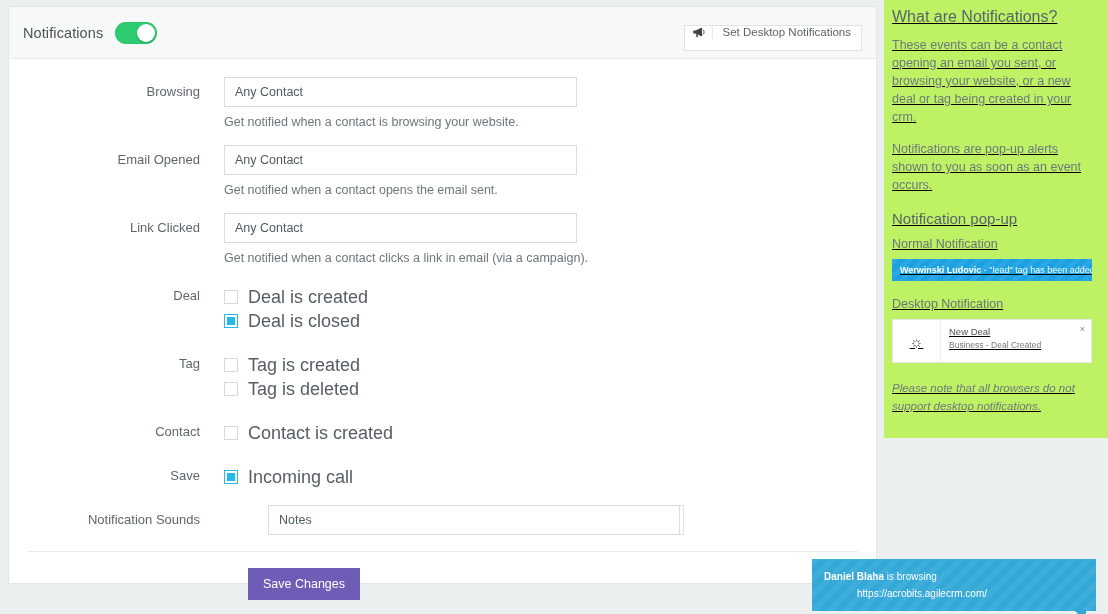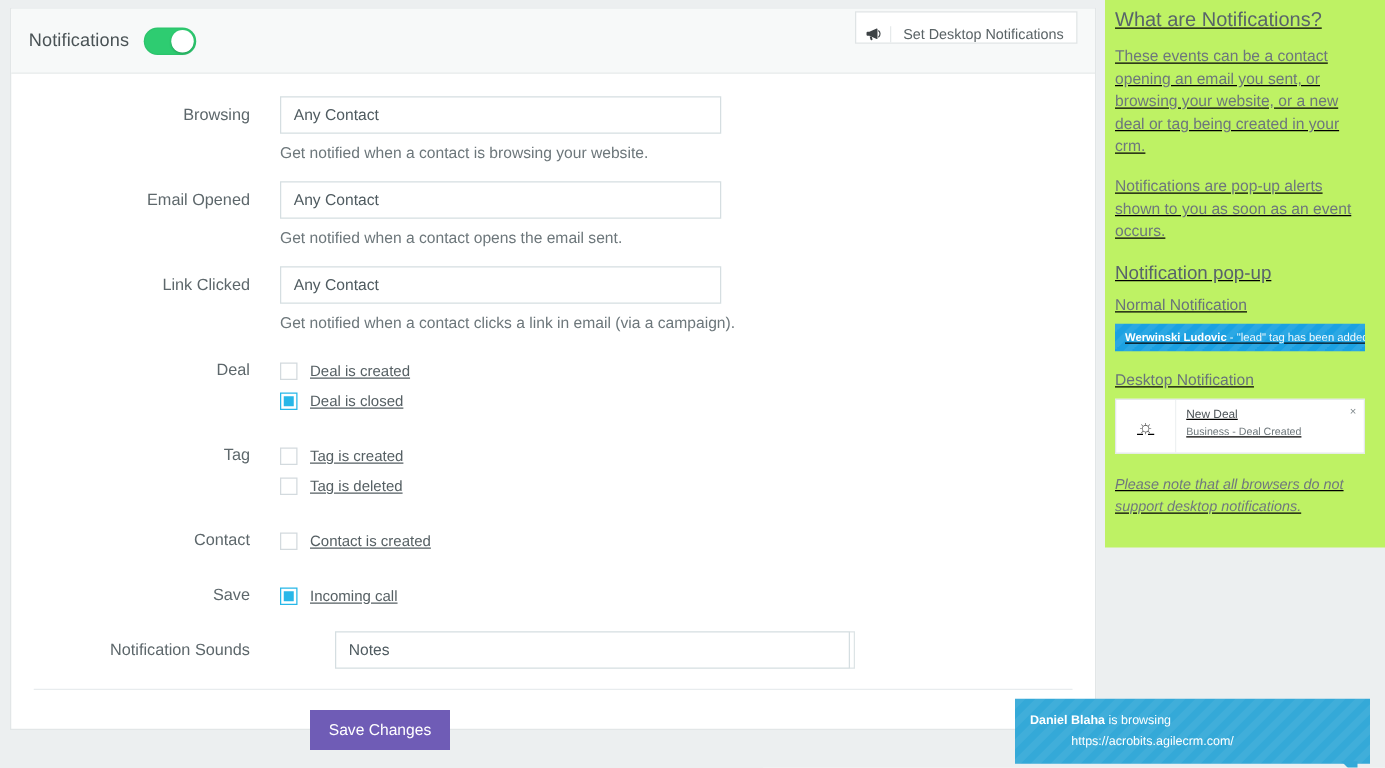--- a/index.html
+++ b/index.html
@@ -36,22 +36,22 @@
     background: #2ecc71; position: relative;
     box-shadow: inset 0 0 0 1px rgba(0,0,0,.04);
   }
   .toggle .knob {
     position: absolute; top: 2px; left: 22px;
     width: 18px; height: 18px; border-radius: 50%;
     background: #ffffff;
     box-shadow: 0 1px 2px rgba(0,0,0,.22);
   }
   .desktop-btn {
-    position: absolute; right: 14px; top: 2px;
-    display: flex; align-items: flex-end; height: 26px;
+    position: absolute; right: 14px; top: 18px;
+    display: flex; align-items: flex-start; height: 26px;
     border: 1px solid #dfe4e5; background: #fff;
   }
   .desktop-btn .ic {
     width: 28px; display:flex; align-items:center; justify-content:center;
     border-right: 1px solid #e6eaeb;
   }
   .desktop-btn .lbl {
     display: flex; align-items: center; padding: 0 10px;
     font-size: 11.5px; color: #5a6366; white-space: nowrap;
   }
@@ -82,21 +82,21 @@
   .cb-line { display: flex; align-items: center; height: 24px; }
   .cb {
     width: 14px; height: 14px; border: 1px solid #d3dade; background:#fff;
     margin-right: 10px; flex: none; position: relative;
   }
   .cb.on { border-color: #27b7e8; }
   .cb.on::after {
     content: ""; position: absolute; left: 2px; top: 2px;
     width: 8px; height: 8px; background: #27b7e8;
   }
-  .cb-lbl { font-size: 12px; color: #555f63; text-decoration: underline; }
+  .cb-lbl { font-size: 18px; color: #555f63; }
   .grp-spacer { height: 14px; }
 
   
   .sound-row { display: flex; align-items: center; }
   .sel-sound { width: 412px; padding-left: 44px; }
   .sel-sound .sel { width: 412px; }
   .play-btn {
     width: 34px; height: 30px; margin-left: 14px;
     border: 1px solid #dde4e6; background: #fff;
     display: flex; align-items: center; justify-content: center;

